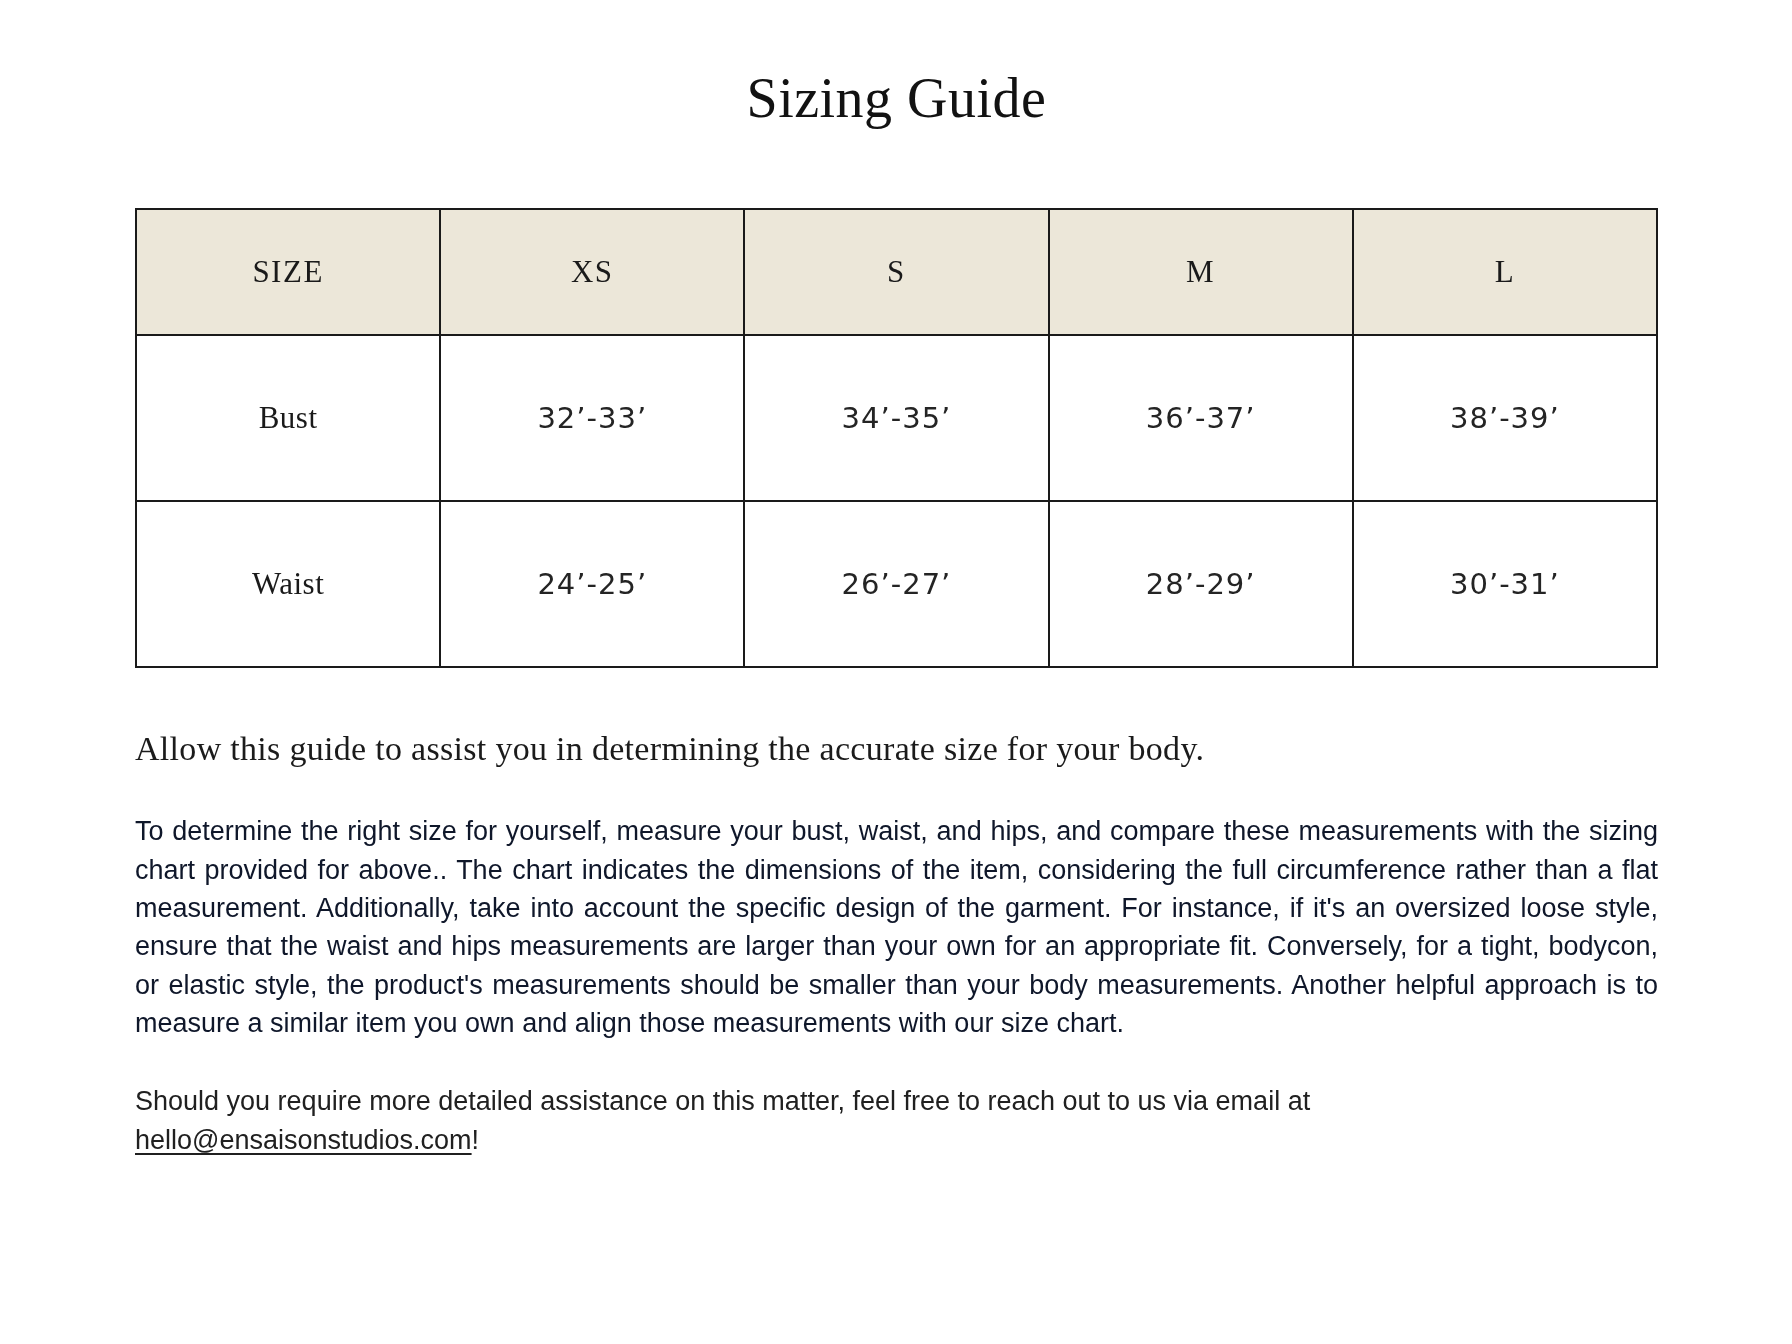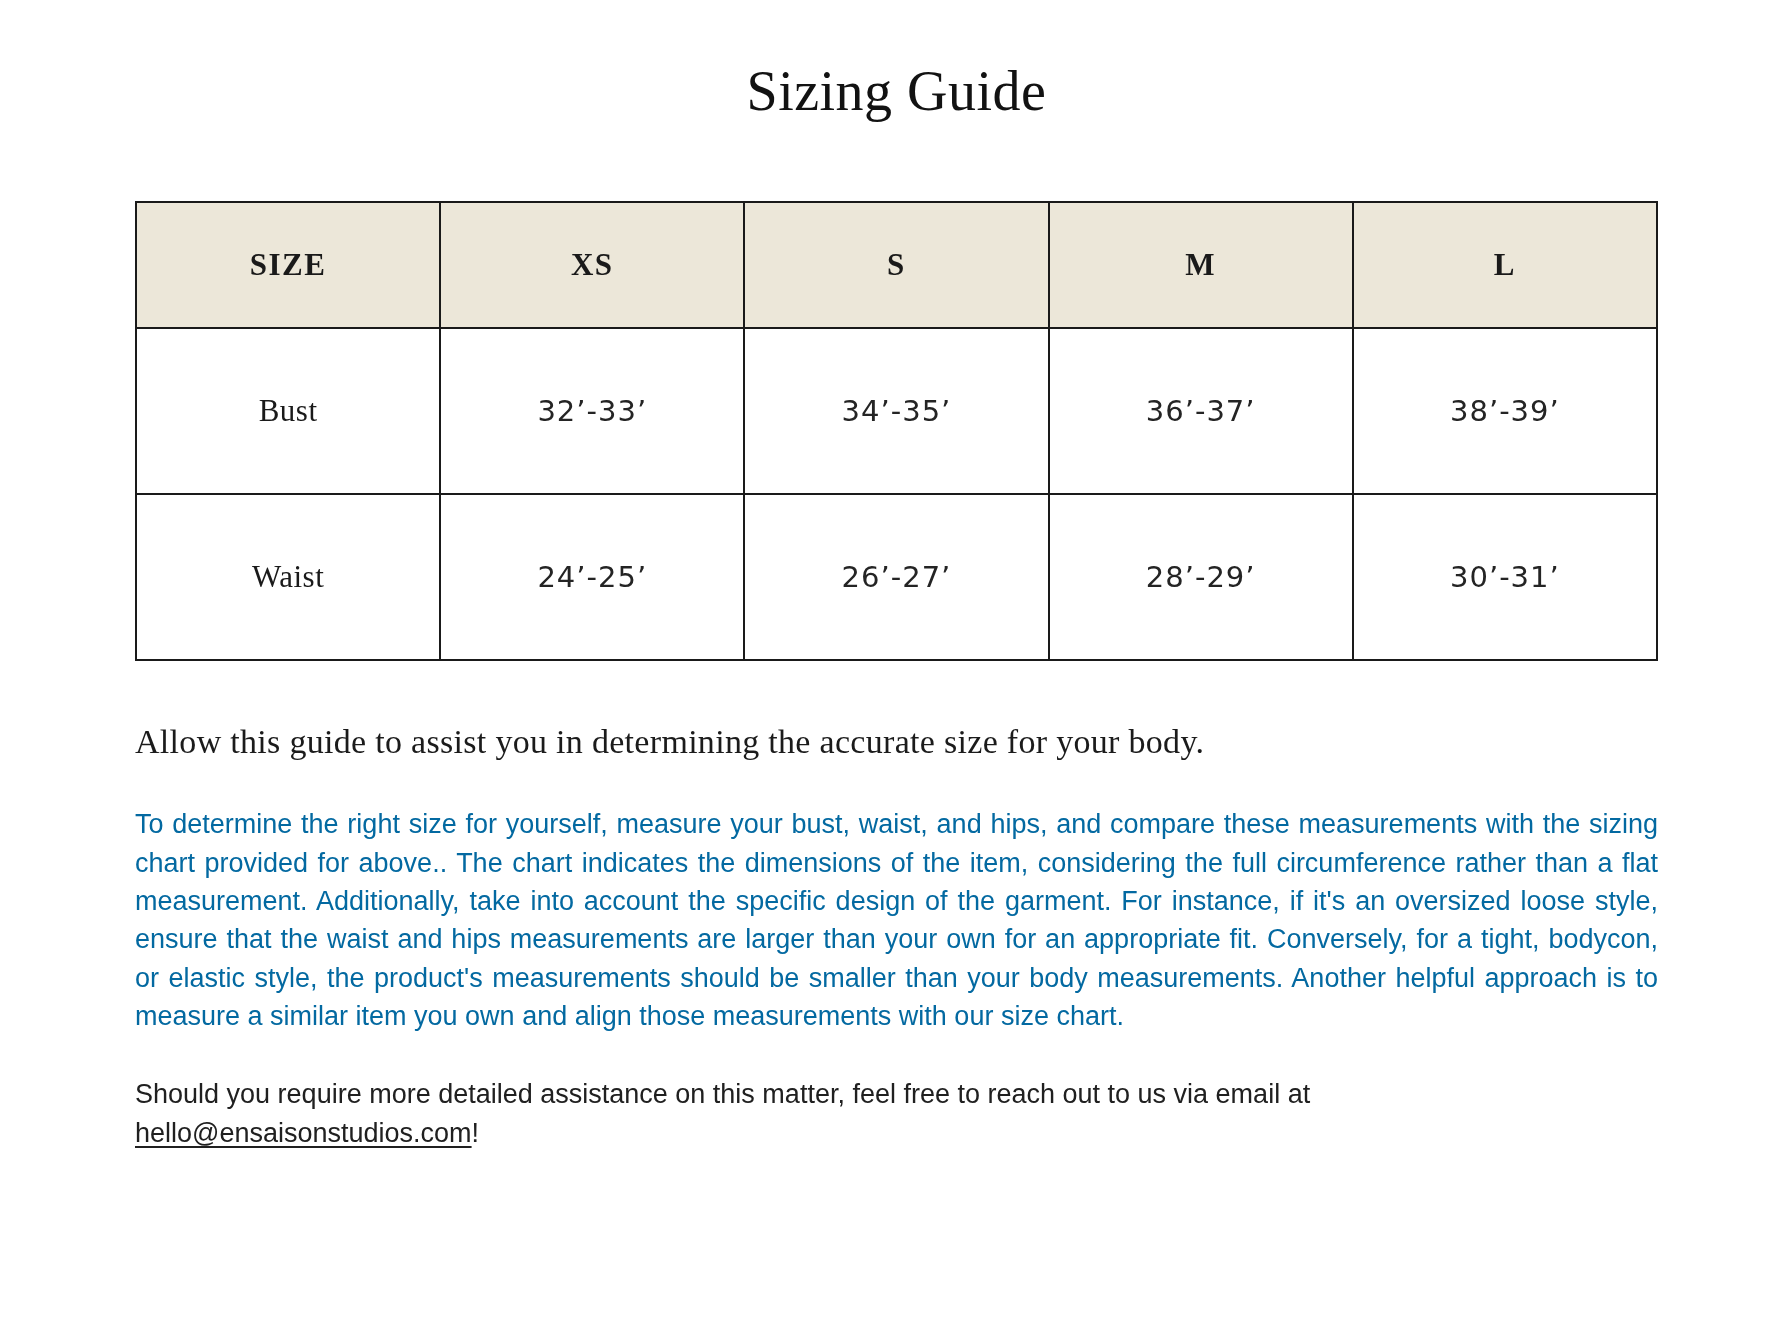--- a/index.html
+++ b/index.html
@@ -18,42 +18,42 @@
     background: #ffffff;
     color: #1c1c1c;
   }
   .page-title {
     font-family: "Liberation Serif", serif;
     font-weight: 400;
     font-size: 56px;
     line-height: 1.15;
     text-align: center;
     color: #121212;
-    margin: 9px;
+    margin: 16px;
     padding-top: 50px;
     letter-spacing: 0.5px;
   }
   table.sizing-table {
     border-collapse: collapse;
     table-layout: fixed;
     width: 1523px;
     margin-top: 78px;
   }
   .sizing-table th,
   .sizing-table td {
     border: 2px solid #1a1a1a;
     text-align: center;
     vertical-align: middle;
     padding: 0;
   }
   .sizing-table col { width: 20%; }
   .sizing-table thead th {
     background: #ece7d9;
     font-family: "Liberation Serif", serif;
-    font-weight: 700;
+    font-weight: 400;
     font-size: 31px;
     letter-spacing: 1.5px;
     color: #1a1a1a;
     height: 126px;
   }
   .sizing-table tbody td {
     height: 166px;
     background: #ffffff;
   }
   .sizing-table td.row-label {
@@ -74,21 +74,21 @@
     font-weight: 400;
     font-size: 34px;
     color: #1b1b1b;
     margin: 62px 0 0 0;
     letter-spacing: 0.3px;
   }
   .body-text {
     font-family: "Liberation Sans", sans-serif;
     font-size: 27px;
     line-height: 1.42;
-    color: #0369a1;
+    color: #0f172a;
     text-align: justify;
     margin: 44px 0 0 0;
   }
   .contact-line {
     font-family: "Liberation Sans", sans-serif;
     font-size: 27px;
     line-height: 1.42;
     color: #202020;
     margin: 40px 0 0 0;
   }

